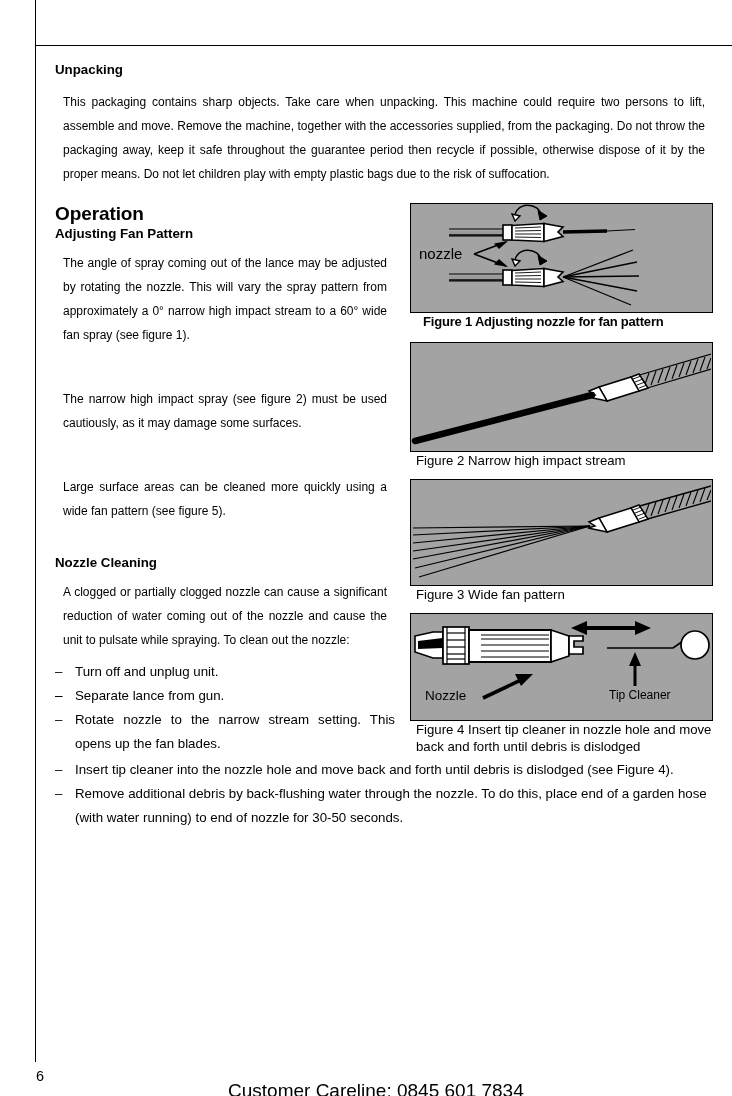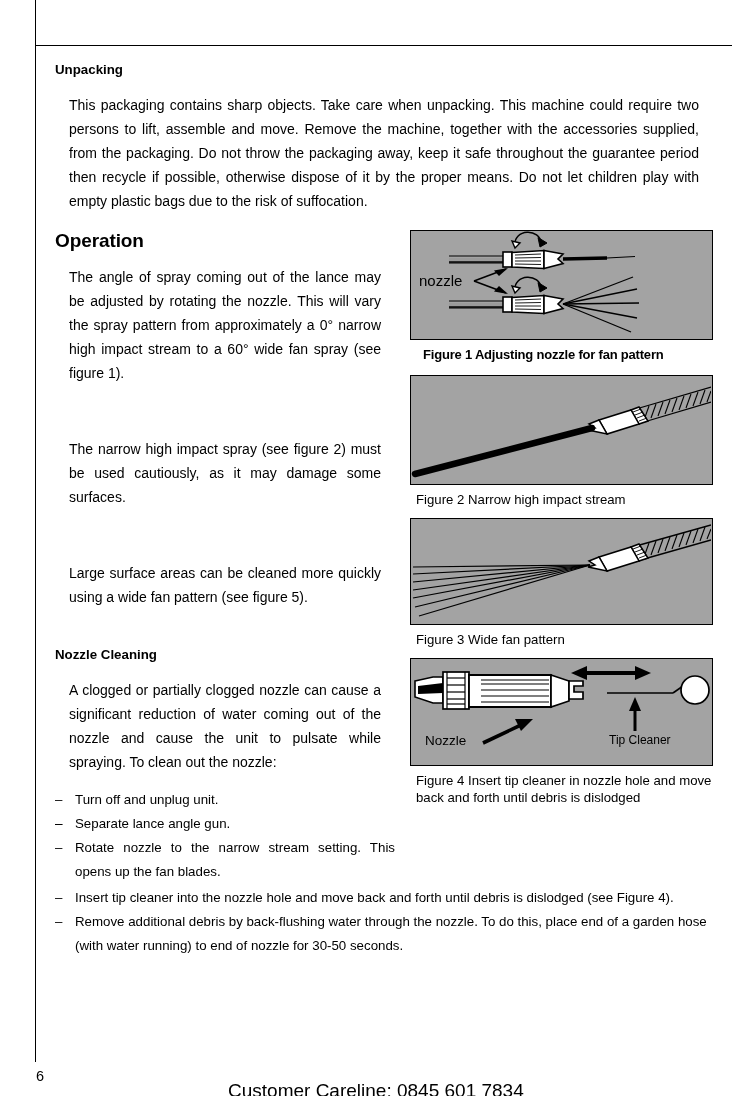--- a/index.html
+++ b/index.html
@@ -50,24 +50,24 @@
     margin: 0 0 2px 0;
     letter-spacing: -0.1px;
   }
   .h2 {
     font-size: 13.3px;
     font-weight: bold;
     line-height: 1.25;
     margin: 0 0 1px 0;
   }
   .para {
-    font-size: 14px;
+    font-size: 12px;
     line-height: 24px;
     text-align: justify;
-    margin: 14px;
+    margin: 8px;
     hyphens: none;
   }
 
   
   #unpacking-block { width: 658px; }
   #unpacking-title { margin-bottom: 11px; }
 
   
   #two-col {
     position: relative;
@@ -110,21 +110,20 @@
   .fig-box {
     border: 1.6px solid #000;
     background: #a3a3a3;
     box-sizing: border-box;
     position: relative;
     overflow: hidden;
   }
   .fig-caption {
     font-size: 13.2px;
     line-height: 17px;
-    margin-top: 6px;
     margin-left: 6px;
   }
   .fig-caption.fig1 {
     font-weight: bold;
     font-size: 13px;
     letter-spacing: -0.2px;
     margin-left: 13px;
   }
   .fig-svg { display: block; }
 
@@ -163,20 +162,21 @@
     <h2 class="h2" id="unpacking-title">Unpacking</h2>
     <p class="para">This packaging contains sharp objects. Take care when unpacking. This machine could require two persons to lift, assemble and move. Remove the machine, together with the accessories supplied, from the packaging. Do not throw the packaging away, keep it safe throughout the guarantee period then recycle if possible, otherwise dispose of it by the proper means. Do not let children play with empty plastic bags due to the risk of suffocation.</p>
   </section>
 
   <section id="two-col">
 
     <div id="left-col">
 
       <h1 class="h1">Operation</h1>
 
+      <h2 class="h2">Adjusting Fan Pattern</h2>
 
       <p class="para">The angle of spray coming out of the lance may be adjusted by rotating the nozzle. This will vary the spray pattern from approximately a 0° narrow high impact stream to a 60° wide fan spray (see figure 1).</p>
 
       <div style="height:24px"></div>
 
       <p class="para">The narrow high impact spray (see figure 2) must be used cautiously, as it may damage some surfaces.</p>
 
       <div style="height:24px"></div>
 
       <p class="para">Large surface areas can be cleaned more quickly using a wide fan pattern (see figure 5).</p>
@@ -190,21 +190,21 @@
       <ul class="dash-list">
         <li class="dash-item nojust">
           <span class="dash">–</span>
           <span>Turn off and unplug unit.</span>
         </li>
         <li class="dash-item">
           <span class="dash">–</span>
         </li>
         <li class="dash-item nojust">
           <span class="dash">–</span>
-          <span>Separate lance angle gun.</span>
+          <span>Separate lance from gun.</span>
         </li>
         <li class="dash-item">
           <span class="dash">–</span>
           <span>Rotate nozzle to the narrow stream setting. This opens up the fan blades.</span>
         </li>
       </ul>
     </div>
 
     <div id="right-col">
 

